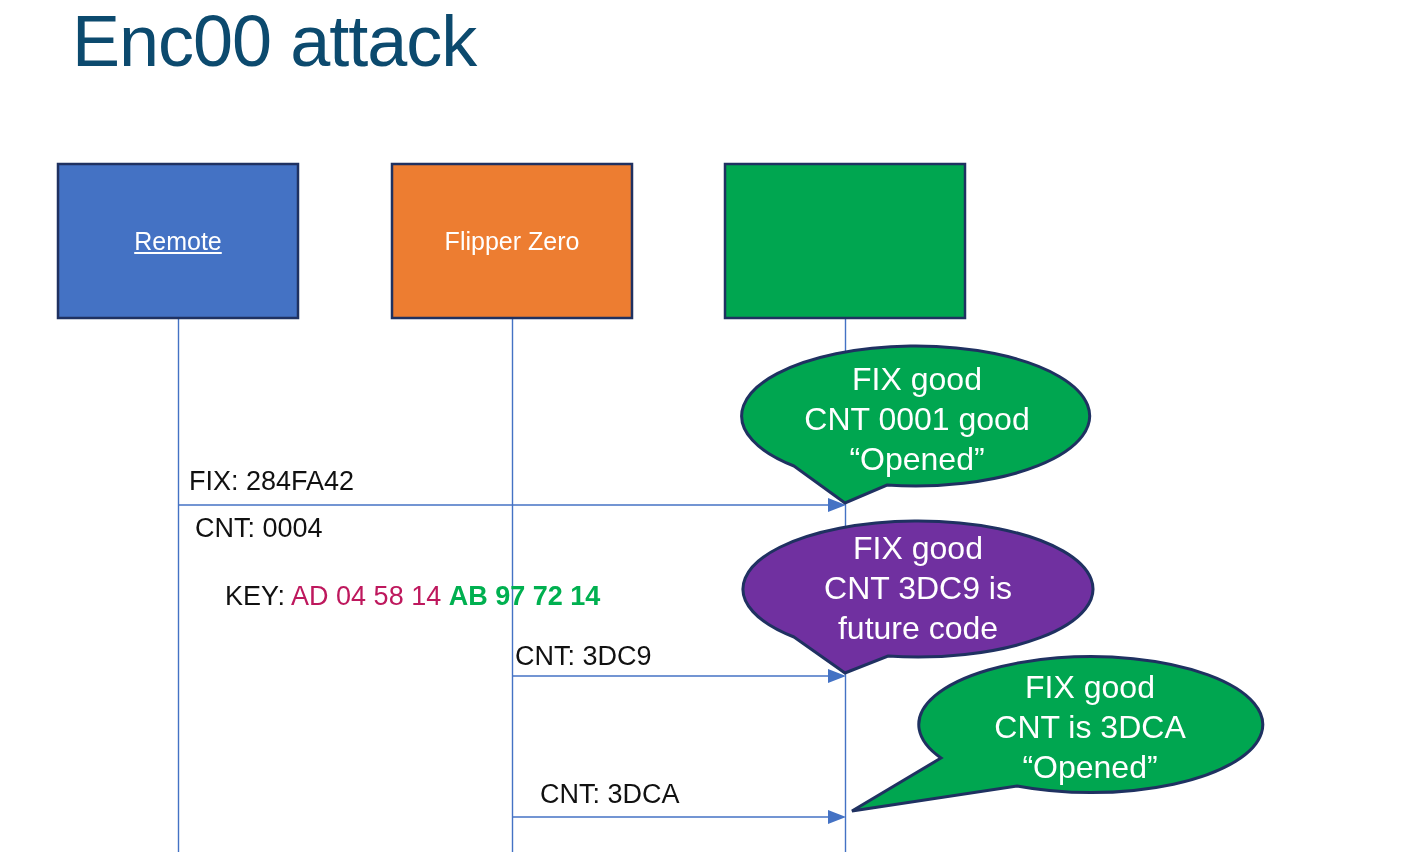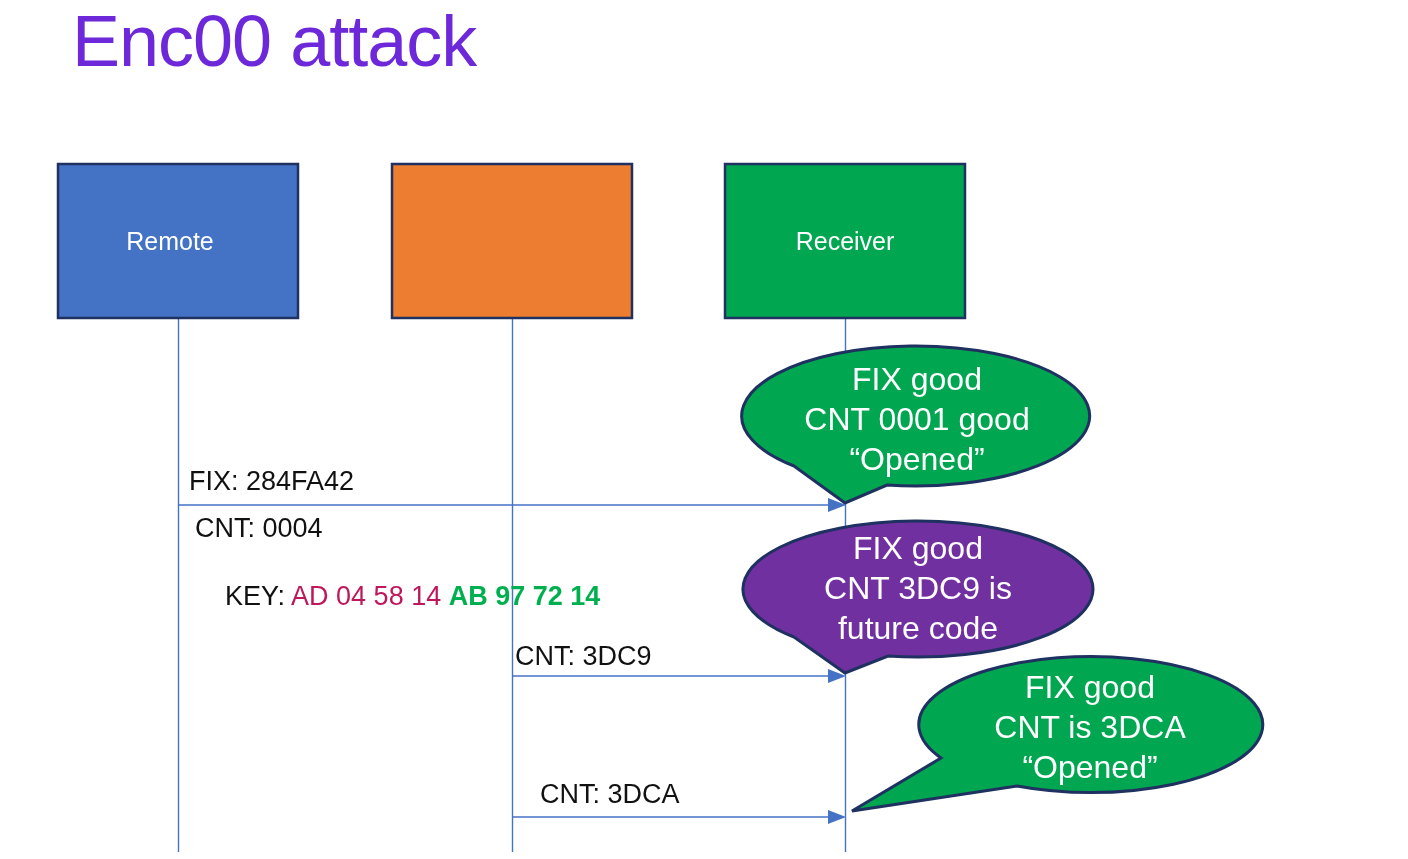--- a/index.html
+++ b/index.html
@@ -2,30 +2,30 @@
 <html><head>
 <meta charset="utf-8">
 <style>
   html,body{margin:0;padding:0;background:#ffffff;}
   .stage{
     position:relative;width:1408px;height:859px;overflow:hidden;background:#ffffff;
     font-family:"Liberation Sans",sans-serif;
   }
   .title{
     position:absolute;left:72px;top:0px;margin:0;
-    font-size:72px;font-weight:300;letter-spacing:-1px;color:#6d28d9;
+    font-size:72px;font-weight:300;letter-spacing:-1px;color:#0c4a6e;
     font-family:"Liberation Sans",sans-serif;
   }
   svg.diagram{position:absolute;left:0;top:0;}
   .actor-label{
     position:absolute;width:240px;height:154px;top:164px;
     display:flex;align-items:center;justify-content:center;
     color:#ffffff;font-size:25px;font-weight:400;
   }
-  .al-remote{left:50px;}
+  .al-remote{left:58px;text-decoration:underline;}
   .al-flipper{left:392px;}
   .al-receiver{left:725px;}
   .msg{
     position:absolute;font-size:27px;color:#111111;white-space:pre;line-height:32px;
   }
   .key-bold{font-weight:700;}
   .bubble-text{
     position:absolute;color:#ffffff;font-size:32px;line-height:40px;
     text-align:center;
   }
@@ -60,21 +60,21 @@
     <polygon points="828,810 846,817 828,824" fill="#4472C4"></polygon>
 
     <path d="M 794,466 A 174,70 0 1 1 887,485 L 845,503 Z" stroke-width="3" fill="#00A650" stroke="#1F3161"></path>
 
     <path d="M 794,637 A 175,68 0 1 1 888,656 L 845,673 Z" stroke-width="3" fill="#7030A0" stroke="#1F3161"></path>
 
     <path d="M 941,758 A 172,68 0 1 1 1017,786 L 852,811 Z" stroke-width="3" fill="#00A650" stroke="#1F3161"></path>
   </svg>
 
   <div class="actor-label al-remote">Remote</div>
-  <div class="actor-label al-receiver">Receiver</div>
+  <div class="actor-label al-flipper">Flipper Zero</div>
 
   <div class="msg" style="left:189px;top:465px;">FIX: 284FA42</div>
   <div class="msg" style="left:195px;top:512px;text-align:center;">CNT: 0004</div>
   <div class="msg" style="left:195px;top:548px;">
     <span>KEY: </span><span style="color: #be185d;">AD 04 58 14 </span><span class="key-bold" style="color: rgb(0, 176, 80);">AB 97 72 14</span>
   </div>
 
   <div class="msg" style="left:515px;top:640px;text-align:center;">CNT: 3DC9</div>
 
   <div class="msg" style="left:540px;top:778px;text-align:right;">CNT: 3DCA</div>

